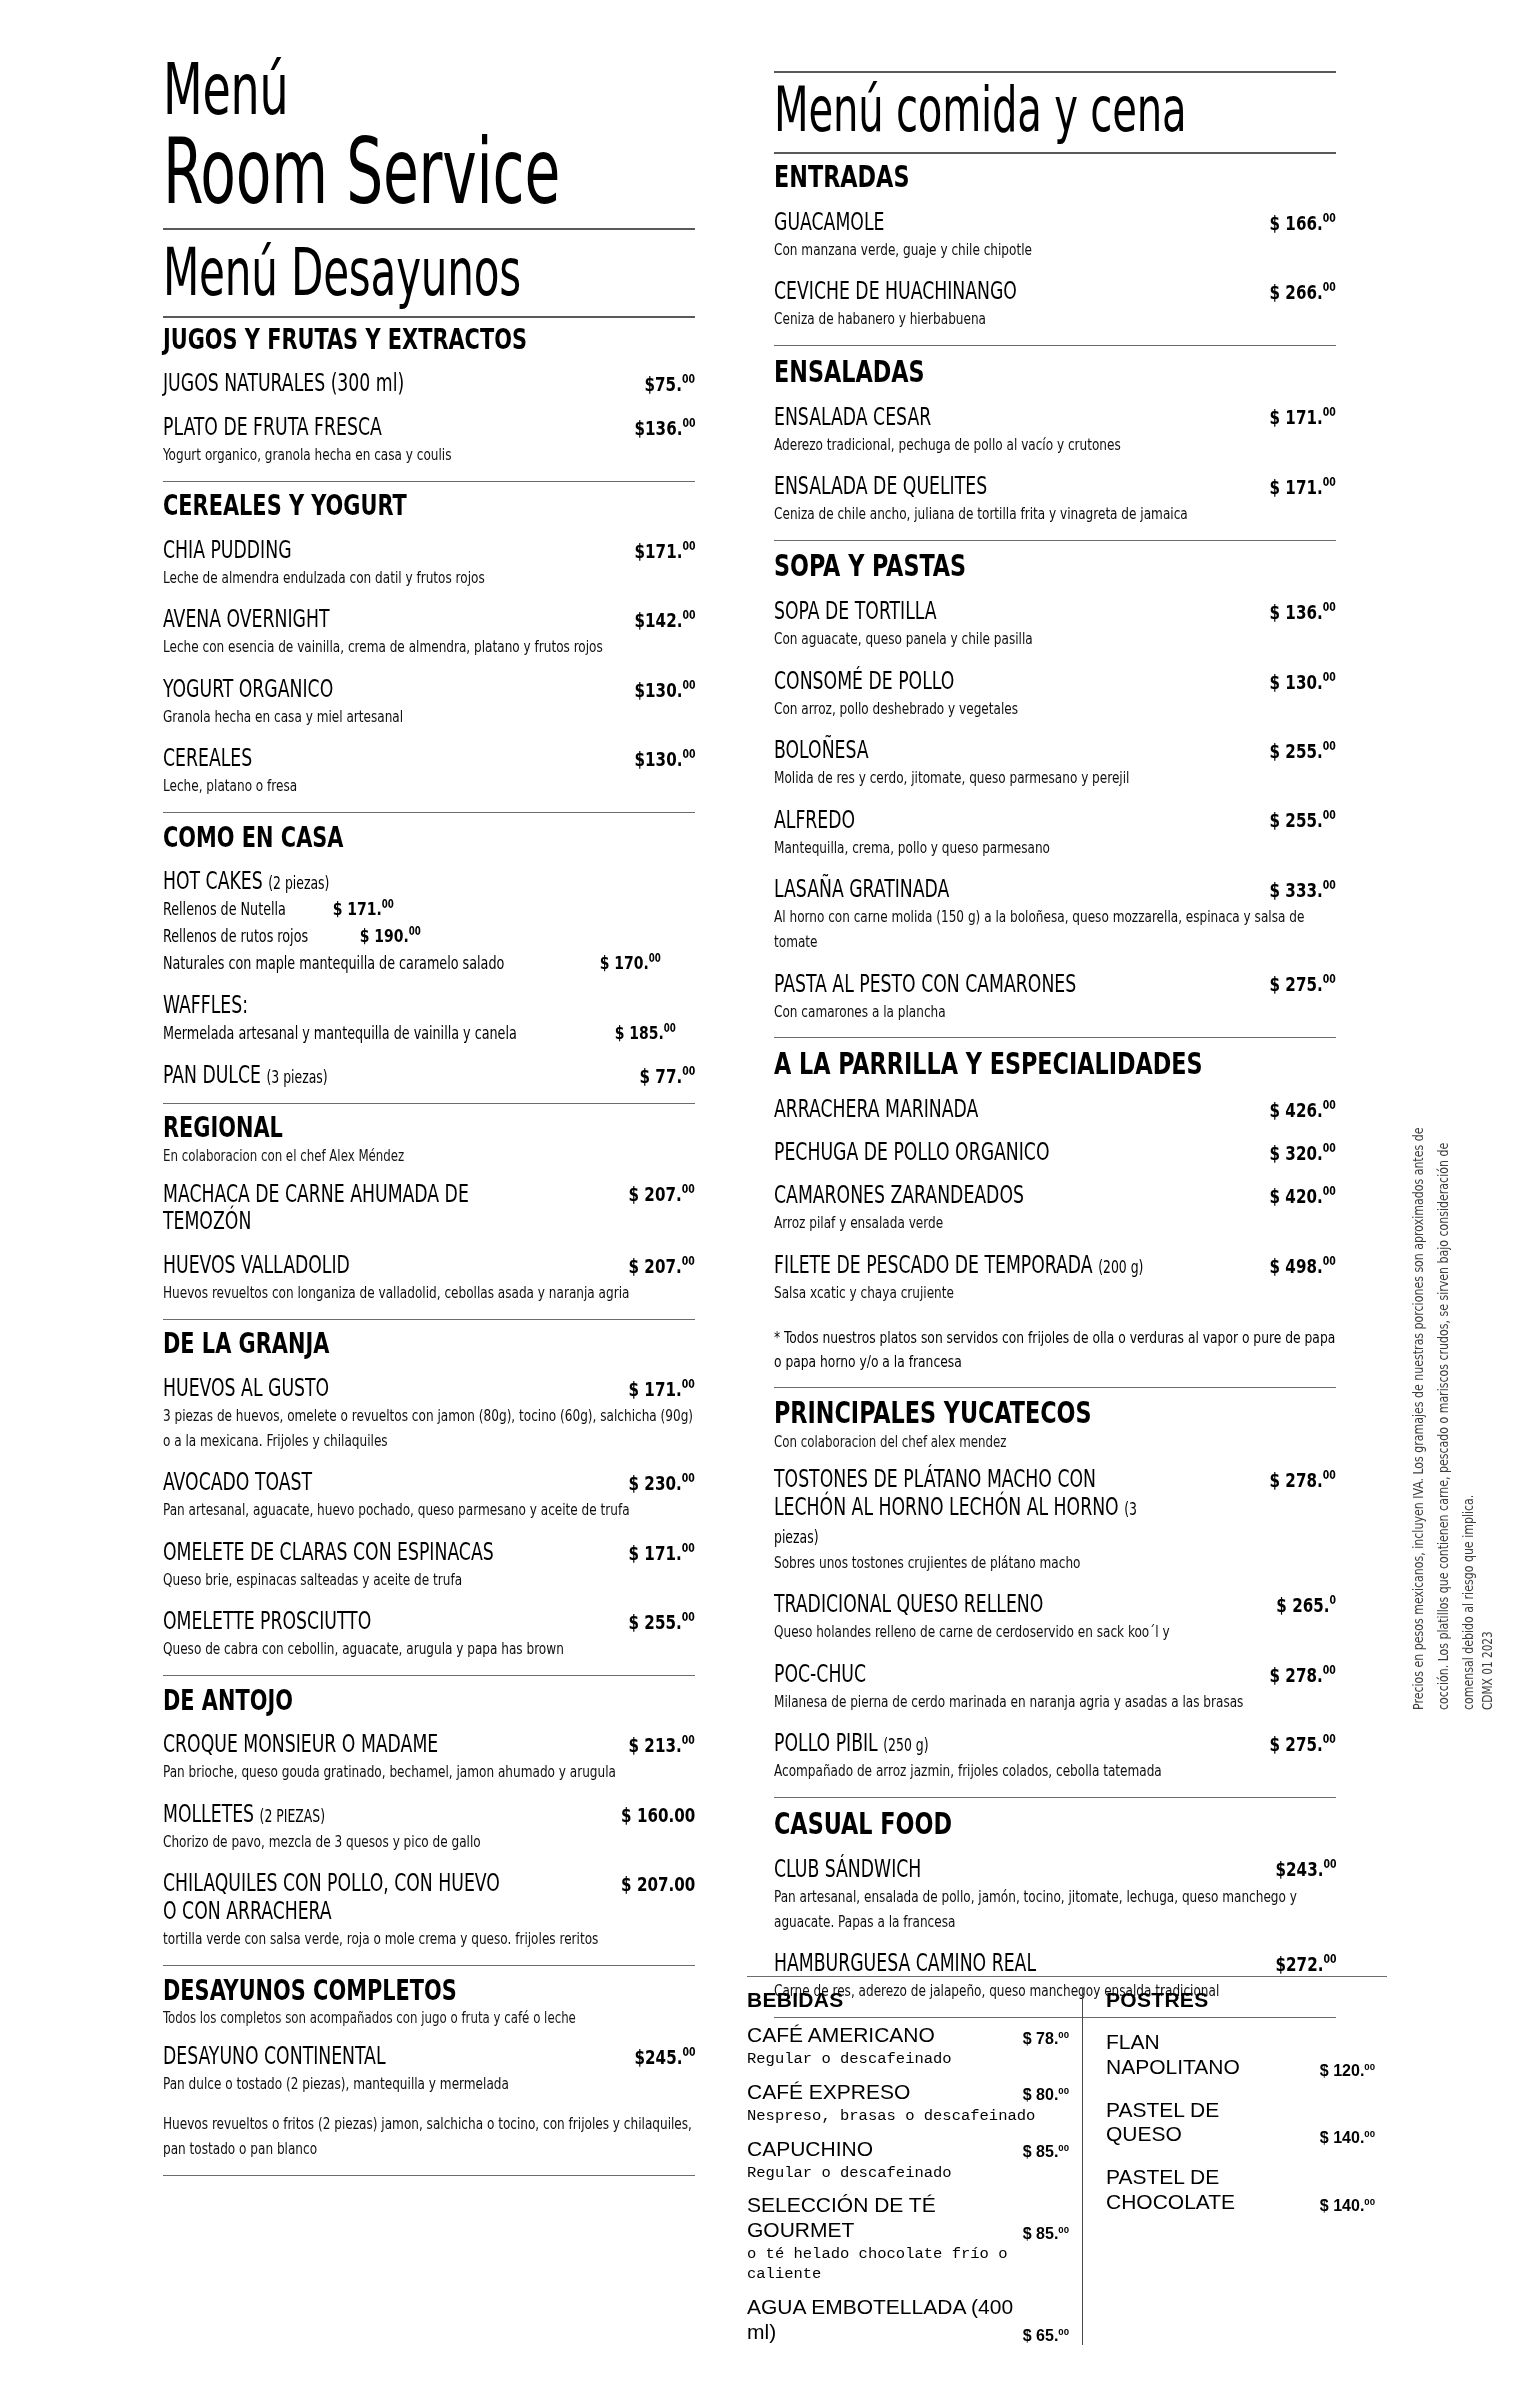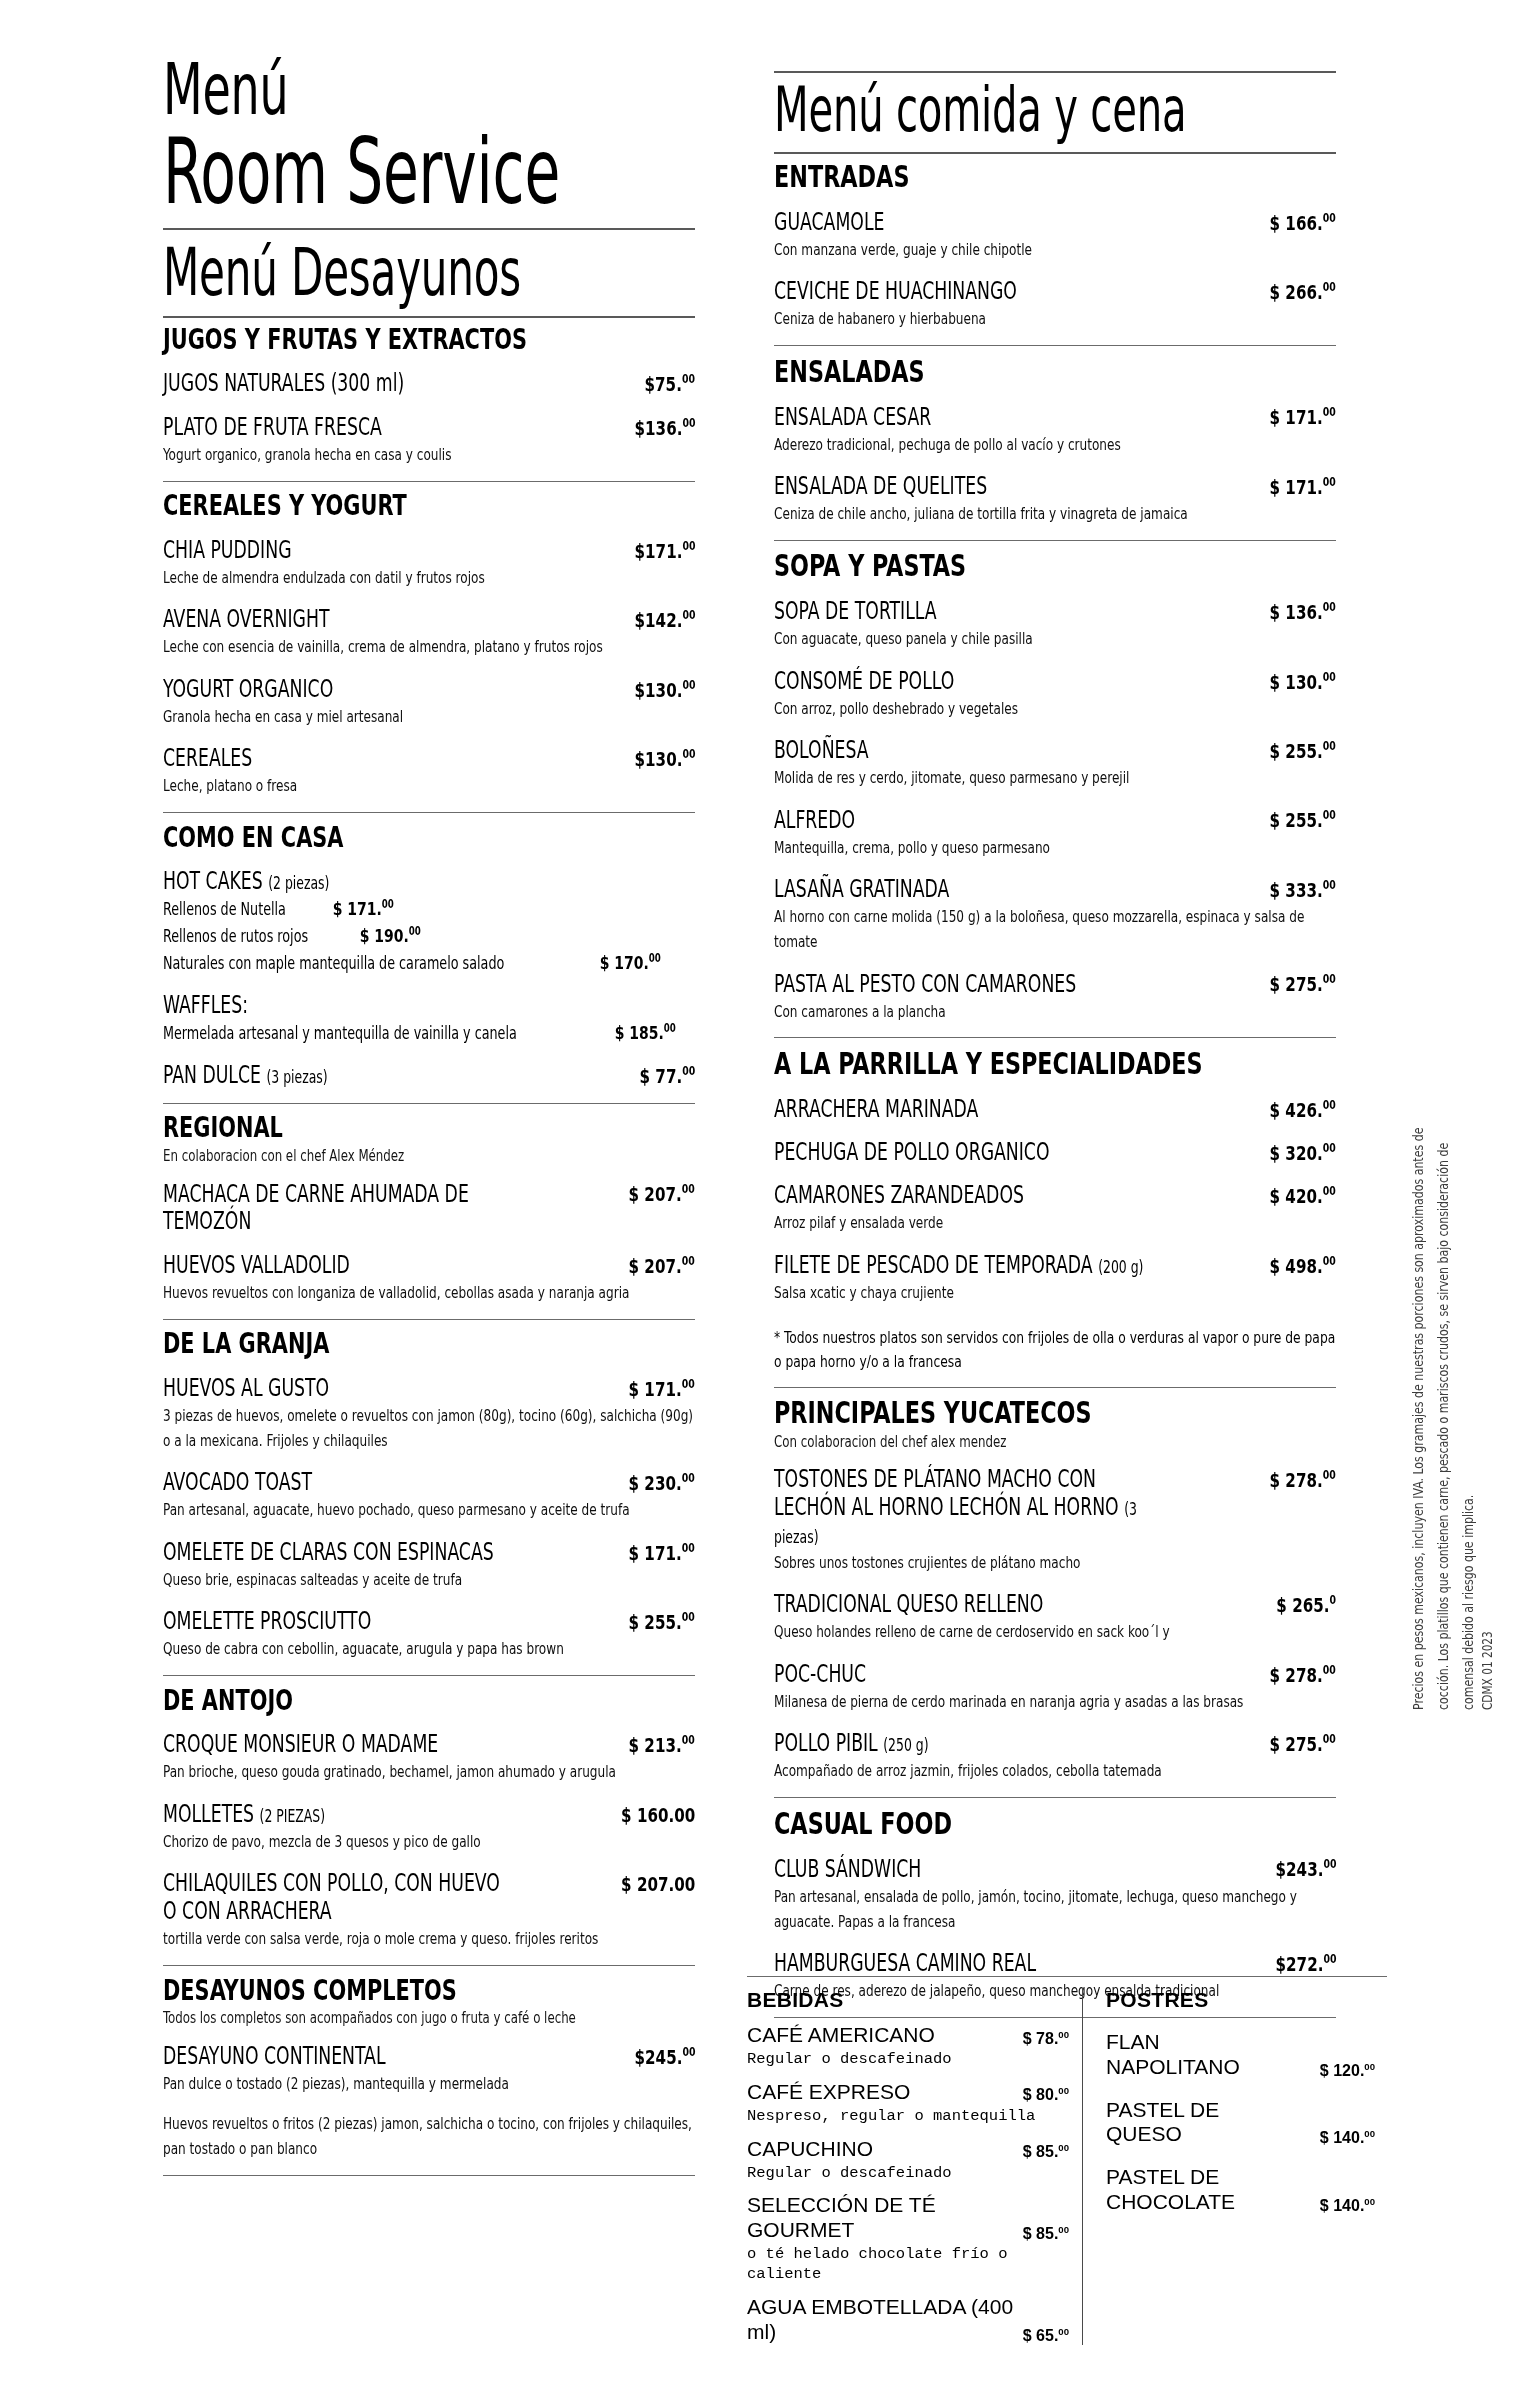--- a/index.html
+++ b/index.html
@@ -597,21 +597,21 @@
               <div class="wide-name">CAFÉ AMERICANO</div>
               <div class="wide-price">$ 78.<sup>00</sup></div>
             </div>
             <div class="wide-desc">Regular o descafeinado</div>
           </div>
           <div class="wide-item">
             <div class="wide-row">
               <div class="wide-name">CAFÉ EXPRESO</div>
               <div class="wide-price">$ 80.<sup>00</sup></div>
             </div>
-            <div class="wide-desc">Nespreso, regular o mantequilla</div>
+            <div class="wide-desc">Nespreso, brasas o descafeinado</div>
           </div>
           <div class="wide-item">
             <div class="wide-row">
               <div class="wide-name">CAPUCHINO</div>
               <div class="wide-price">$ 85.<sup>00</sup></div>
             </div>
             <div class="wide-desc">Regular o descafeinado</div>
           </div>
           <div class="wide-item">
             <div class="wide-row">

